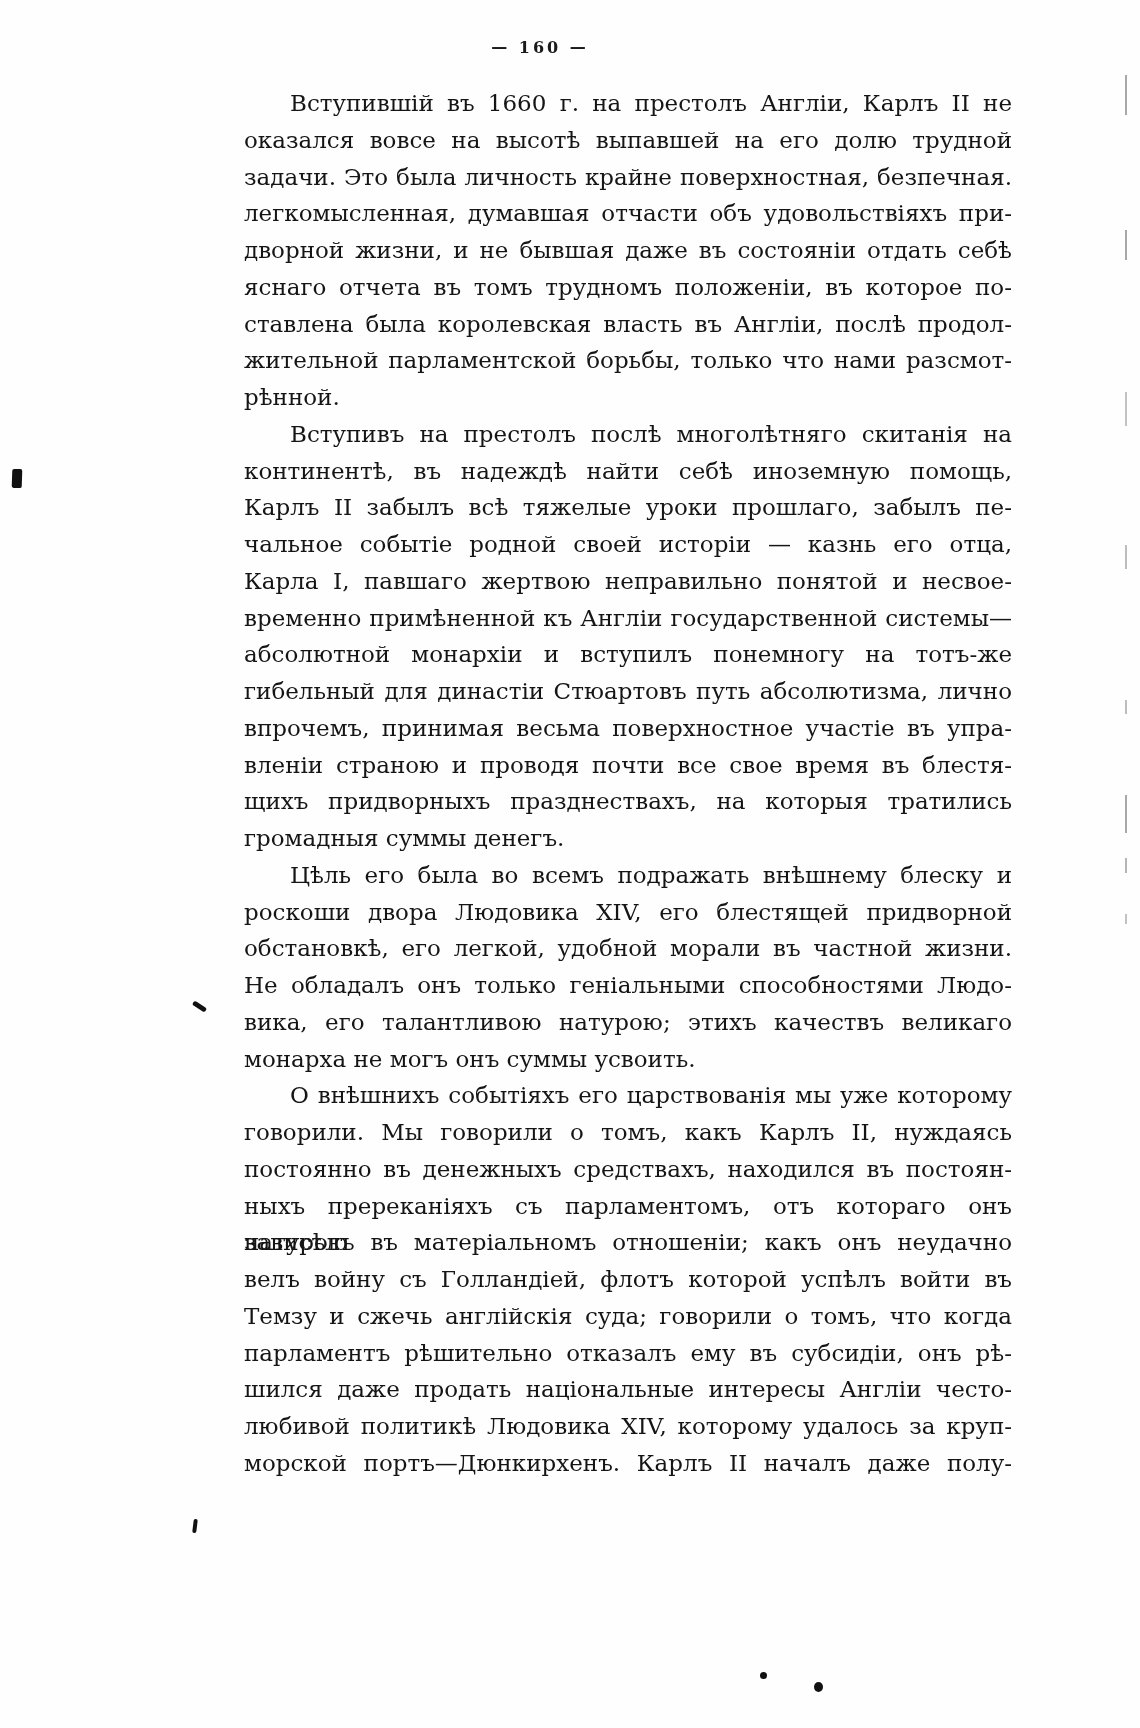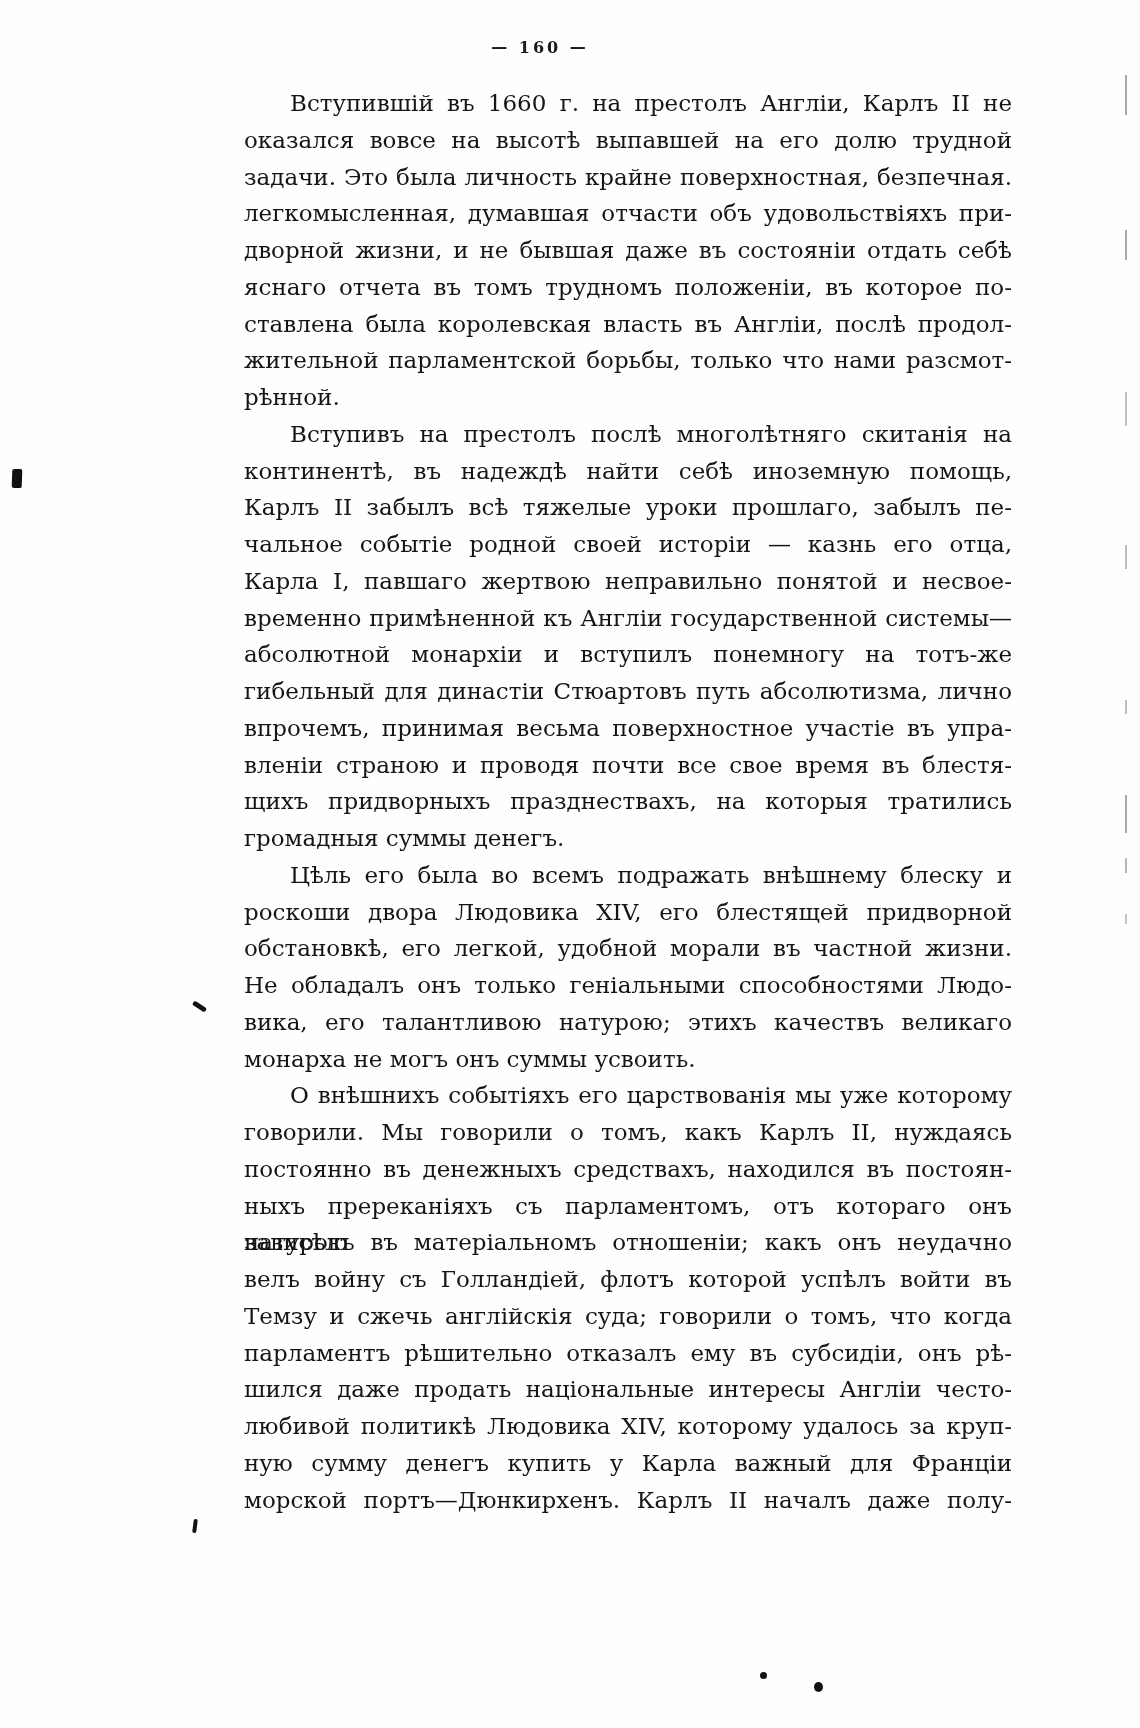--- a/index.html
+++ b/index.html
@@ -137,21 +137,20 @@
       <div class="line indent">О внѣшнихъ событіяхъ его царствованія мы уже которому</div>
       <div class="line">говорили. Мы говорили о томъ, какъ Карлъ II, нуждаясь</div>
       <div class="line">постоянно въ денежныхъ средствахъ, находился въ постоян-</div>
       <div class="line">ныхъ пререканіяхъ съ парламентомъ, отъ котораго онъ натурою</div>
       <div class="line">зависѣлъ въ матеріальномъ отношеніи; какъ онъ неудачно</div>
       <div class="line">велъ войну съ Голландіей, флотъ которой успѣлъ войти въ</div>
       <div class="line">Темзу и сжечь англійскія суда; говорили о томъ, что когда</div>
       <div class="line">парламентъ рѣшительно отказалъ ему въ субсидіи, онъ рѣ-</div>
       <div class="line">шился даже продать національные интересы Англіи често-</div>
       <div class="line">любивой политикѣ Людовика XIV, которому удалось за круп-</div>
-      <div class="line">ную сумму денегъ купить у Карла важный для Франціи</div>
       <div class="line">морской портъ—Дюнкирхенъ. Карлъ II началъ даже полу-</div>
     </div>
 
   <div class="artifact smudge-left"></div>
   <div class="artifact grave-mark"></div>
   <div class="artifact tick-mark"></div>
   <div class="artifact dot-small"></div>
   <div class="artifact dot-large"></div>
 
   <div class="margin-dash" style="top:75px;height:40px;"></div>

